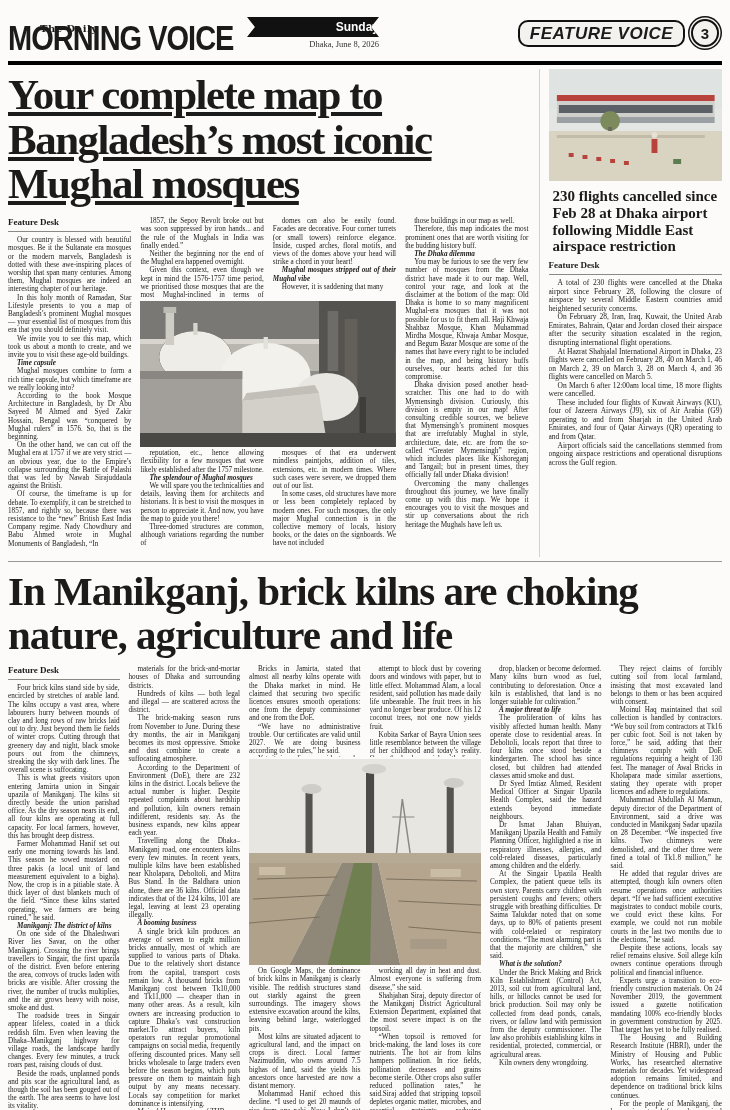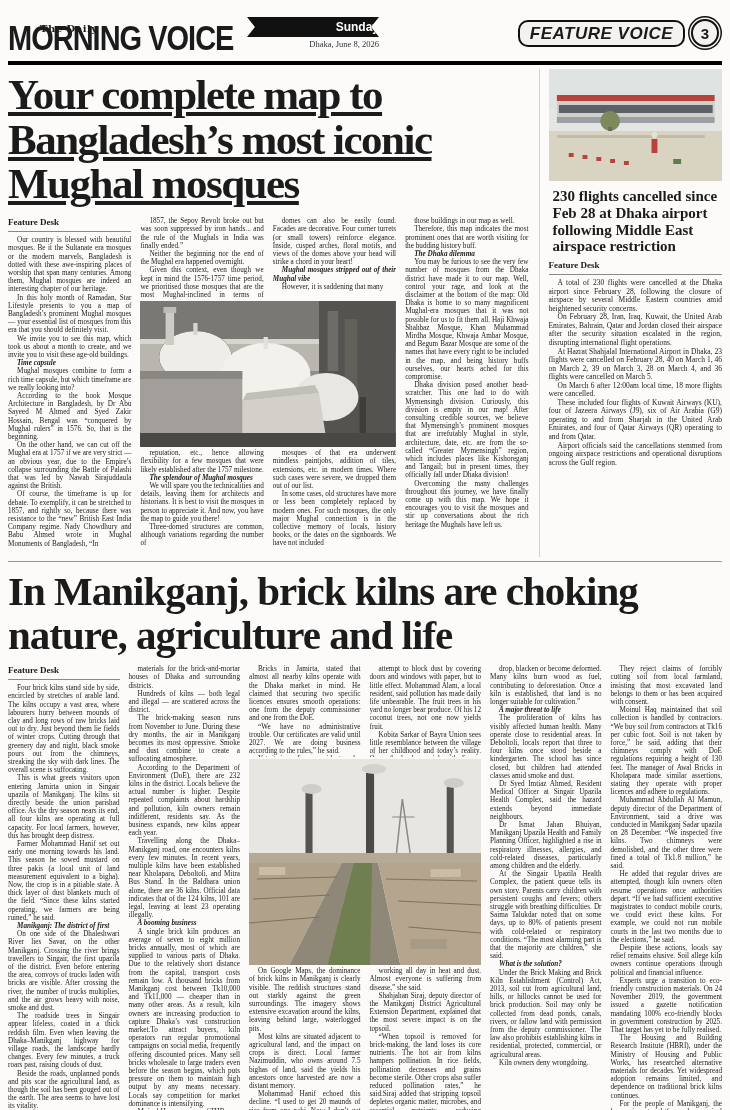--- a/index.html
+++ b/index.html
@@ -191,21 +191,21 @@
   <div class="thin-rule"></div>
   <div>
     <div class="a2-headline">In Manikganj, brick kilns are choking nature, agriculture and life</div>
     <div class="a2-body">
       <div class="c2-1 coltext">
         <div class="byline">Feature Desk</div>
         <div>
             <p class="para">Four brick kilns stand side by side, encircled by stretches of arable land. The kilns occupy a vast area, where labourers hurry between mounds of clay and long rows of raw bricks laid out to dry. Just beyond them lie fields of winter crops. Cutting through that greenery day and night, black smoke pours out from the chimneys, streaking the sky with dark lines. The overall scene is suffocating.</p>
             <p class="para">This is what greets visitors upon entering Jamirta union in Singair upazila of Manikganj. The kilns sit directly beside the union parishad office. As the dry season nears its end, all four kilns are operating at full capacity. For local farmers, however, this has brought deep distress.</p>
             <p class="para">Farmer Mohammad Hanif set out early one morning towards his land. This season he sowed mustard on three pakis (a local unit of land measurement equivalent to a bigha). Now, the crop is in a pitiable state. A thick layer of dust blankets much of the field. “Since these kilns started operating, we farmers are being ruined,” he said.</p>
-            <p class="subhead">Manikganj: The district of first</p>
+            <p class="subhead">Manikganj: The district of kilns</p>
             <p class="para">On one side of the Dhaleshwari River lies Savar, on the other Manikganj. Crossing the river brings travellers to Singair, the first upazila of the district. Even before entering the area, convoys of trucks laden with bricks are visible. After crossing the river, the number of trucks multiplies, and the air grows heavy with noise, smoke and dust.</p>
             <p class="para">The roadside trees in Singair appear lifeless, coated in a thick reddish film. Even when leaving the Dhaka–Manikganj highway for village roads, the landscape hardly changes. Every few minutes, a truck roars past, raising clouds of dust.</p>
             <p class="para">Beside the roads, unplanned ponds and pits scar the agricultural land, as though the soil has been gouged out of the earth. The area seems to have lost its vitality.</p>
           </div>
       </div>
       <div class="c2-2 coltext">
           <p class="para">materials for the brick-and-mortar houses of Dhaka and surrounding districts.</p>
           <p class="para">Hundreds of kilns — both legal and illegal — are scattered across the district.</p>
           <p class="para">The brick-making season runs from November to June. During these dry months, the air in Manikganj becomes its most oppressive. Smoke and dust combine to create a suffocating atmosphere.</p>
           <p class="para">According to the Department of Environment (DoE), there are 232 kilns in the district. Locals believe the actual number is higher. Despite repeated complaints about hardship and pollution, kiln owners remain indifferent, residents say. As the business expands, new kilns appear each year.</p>

